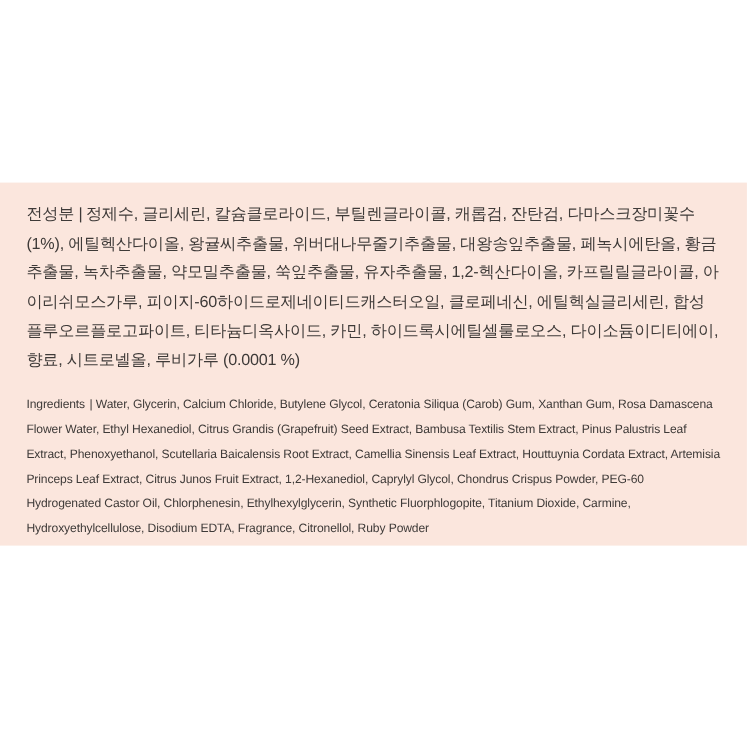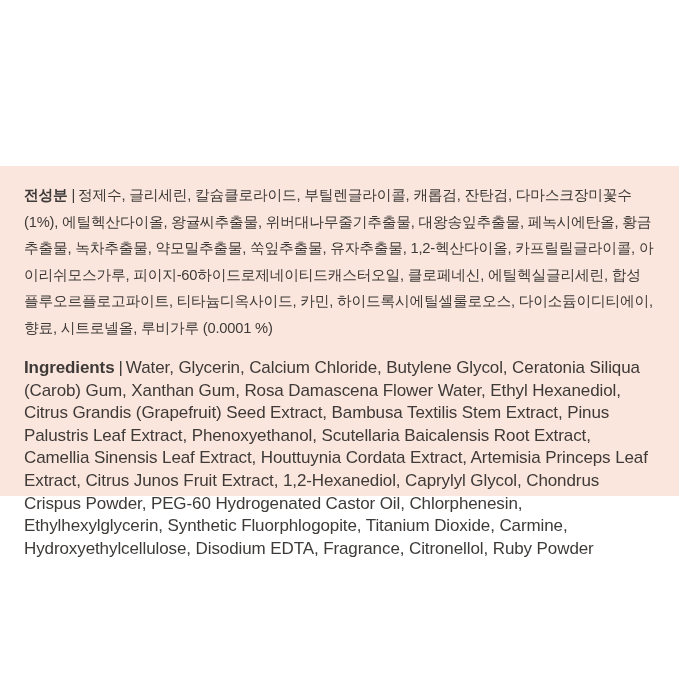--- a/index.html
+++ b/index.html
@@ -25,27 +25,27 @@
   }
   .block {
     color: #3e3a38;
   }
   .block-ko {
     font-size: 14.7px;
     line-height: 26.5px;
     letter-spacing: -0.2px;
   }
   .block-en {
-    font-size: 17px;
+    font-size: 11px;
     line-height: 22.6px;
     letter-spacing: -0.1px;
     margin-top: 16px;
   }
   .label {
-    font-weight: bold;
+    font-weight: normal;
     color: #3e3a38;
   }
   .divider {
     display: inline-block;
     padding: 0 3px 0 4px;
     color: #3e3a38;
   }
   .body-text {
     color: #3e3a38;
   }

